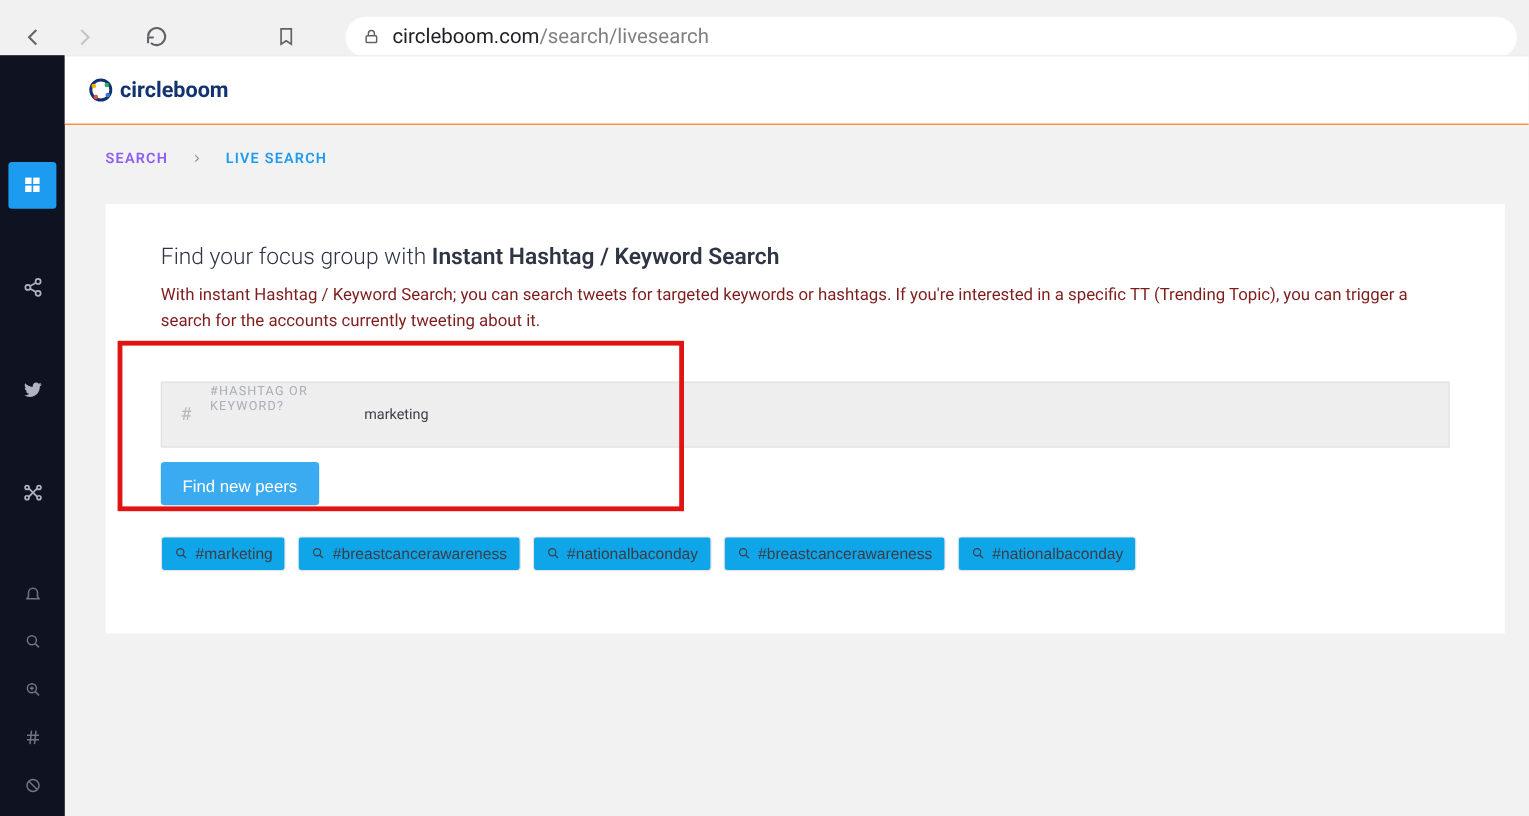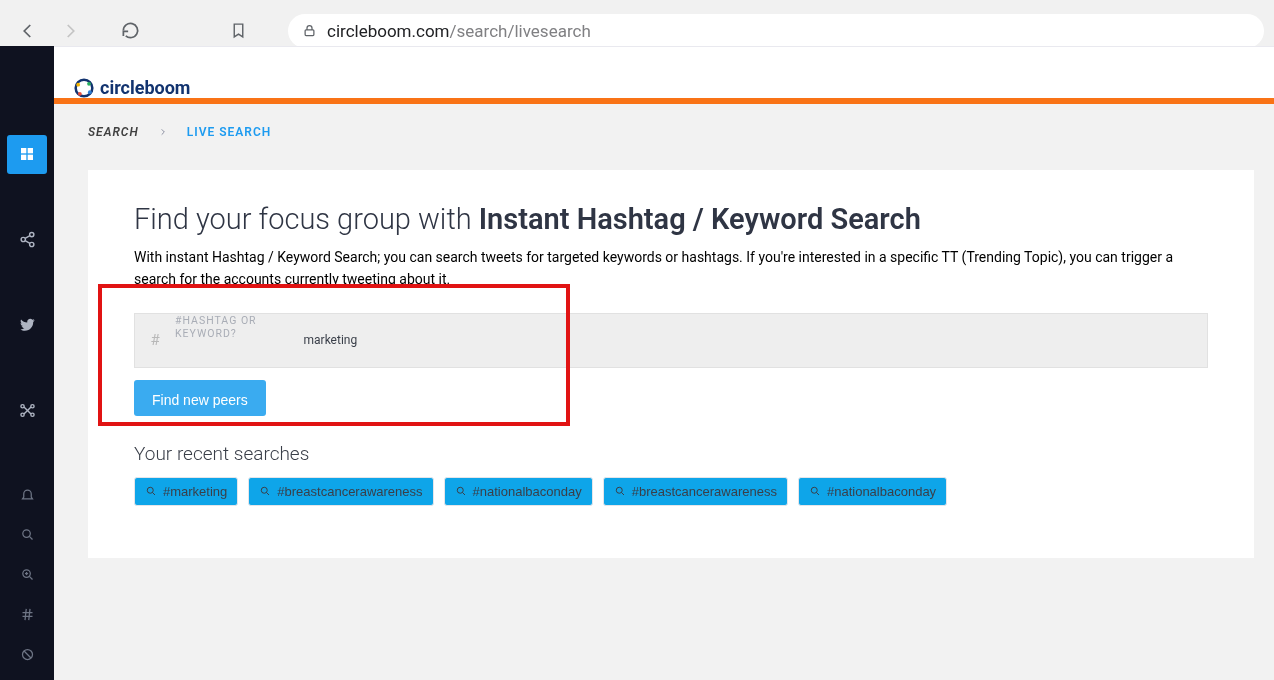--- a/index.html
+++ b/index.html
@@ -78,58 +78,58 @@
 
   
   .app-header {
     position:absolute;
     top:46px;
     left:54px;
     right:0;
     height:58px;
     background:#ffffff;
     display:flex;
-    align-items:flex-end;
+    align-items:center;
     padding:0 20px;
-    border-bottom:6px solid #f97316;
+    border-bottom:1px solid #f97316;
     border-top:1px solid #e9e9ef;
   }
   .logo-wrap { display:flex; align-items:center; gap:6px; }
   .logo-text { font-size:18px; font-weight:700; color:#12336f; letter-spacing:0; }
 
   
   .breadcrumb-bar {
     position:absolute;
     top:104px;
     left:54px;
     right:0;
     height:56px;
     display:flex;
     align-items:center;
     padding:0 34px;
     gap:20px;
     font-size:12px;
     letter-spacing:1px;
   }
-  .crumb-root { color:#404040; font-weight:600; text-transform:uppercase;font-style:italic; }
+  .crumb-root { color:#8b5cf6; font-weight:600; text-transform:uppercase; }
   .crumb-sep { color:#8c90a2; font-size:11px; }
   .crumb-current { color:#1d9bf0; font-weight:600; text-transform:uppercase; }
 
   
   .card {
     position:absolute;
     top:170px;
     left:88px;
     right:20px;
     background:#ffffff;
     padding:32px 46px 52px 46px;
   }
-  .title-line { font-size:29px; color:#2f3544; font-weight:300; margin-bottom:10px; }
+  .title-line { font-size:19px; color:#2f3544; font-weight:300; margin-bottom:10px; }
   .title-line .bold { font-weight:600; }
-  .desc { font-size:14px; color:#000000; line-height:1.6; max-width:1110px; margin-bottom:22px; }
+  .desc { font-size:14px; color:#7f1d1d; line-height:1.6; max-width:1110px; margin-bottom:38px; }
 
   
   .red-frame {
     position:absolute;
     top:284px;
     left:98px;
     width:472px;
     height:142px;
     border:4px solid #e11313;
     pointer-events:none;
@@ -336,21 +336,20 @@
   <div class="search-field">
     <div class="hash-prefix">#</div>
     <div class="field-inner">
       <div class="field-label">#Hashtag or Keyword?</div>
       <input class="field-input" type="text" value="marketing" style="">
     </div>
   </div>
 
   <button class="find-btn">Find new peers</button>
 
-  <div class="recent-title">Your recent searches</div>
   <div class="recent-tags">
     <button class="tag-btn">
       <svg viewBox="0 0 24 24" fill="none" stroke="currentColor" stroke-width="2">
           <circle cx="10.5" cy="10.5" r="6"></circle>
           <line x1="20" y1="20" x2="15" y2="15"></line>
         </svg>
       <span>#marketing</span>
     </button>
     <button class="tag-btn">
       <svg viewBox="0 0 24 24" fill="none" stroke="currentColor" stroke-width="2">

